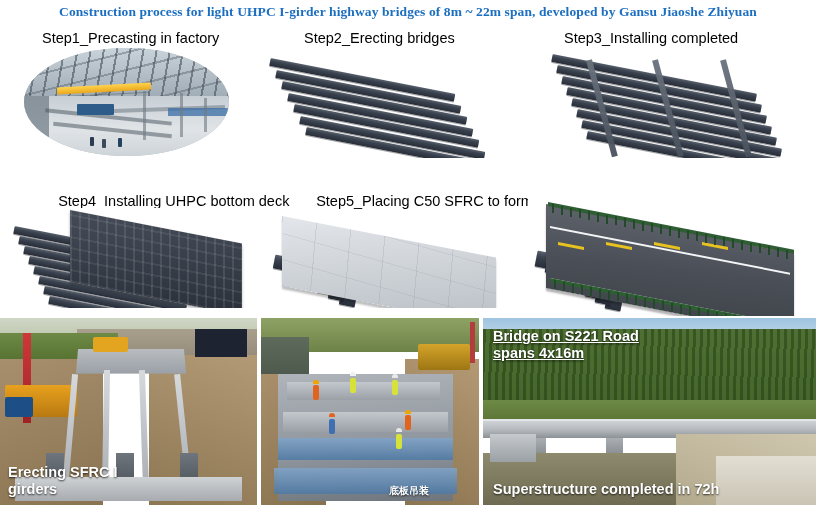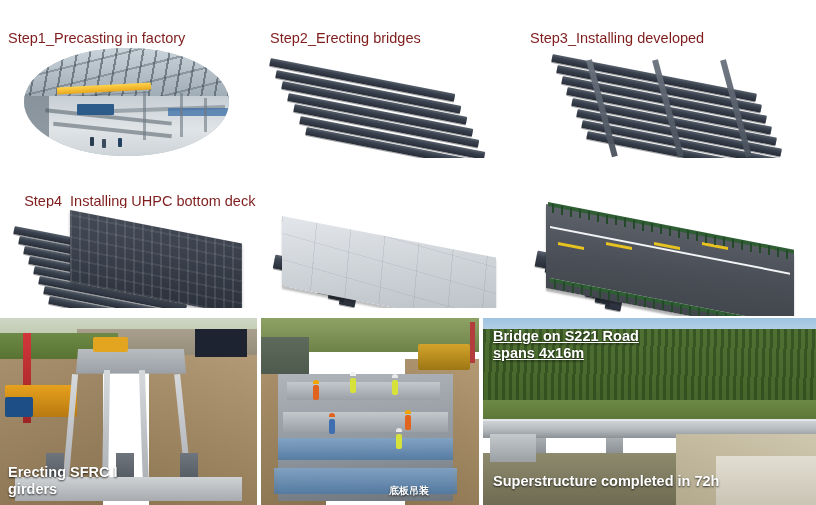--- a/index.html
+++ b/index.html
@@ -27,23 +27,24 @@
     color: #1c6fc0;
     letter-spacing: 0.1px;
     white-space: nowrap;
   }
 
   
   .step-label {
     position: absolute;
     font-family: "Liberation Sans", sans-serif;
     font-size: 14.5px;
-    color: #7f1d1d;
+    color: #000000;
     line-height: 17px;
     white-space: pre;
+    margin-left: 34px;
   }
   .step-label .l2 { display: block; padding-left: 30px; }
 
   
   .fig { position: absolute; overflow: hidden; }
 
   
   #fig1 {
     left: 24px; top: 48px; width: 205px; height: 108px;
     border-radius: 50%;
@@ -235,24 +236,25 @@
   #photo3 .ramp  { position:absolute; right:0; bottom:0; width:30%; height:26%;
                    background: linear-gradient(#e2ded2,#c9c4b4); }
   #photo3 .abut3 { position:absolute; left:2%; top:62%; width:14%; height:15%;
                    background: linear-gradient(#c5c9cc,#9aa0a4); }
 </style>
 </head>
 <body>
 
 <div id="page">
 
+  <div class="title">Construction process for light UHPC I-girder highway bridges of 8m ~ 22m span, developed by Gansu Jiaoshe Zhiyuan</div>
 
   <div class="step-label" style="left:8px; top:30px;">Step1_Precasting in factory</div>
   <div class="step-label" style="left:270px; top:30px;">Step2_Erecting bridges</div>
-  <div class="step-label" style="left:530px; top:30px;">Step3_Installing developed</div>
+  <div class="step-label" style="left:530px; top:30px;">Step3_Installing completed</div>
 
   <div class="fig" id="fig1">
     <div class="roof"></div>
     <div class="crane"></div>
     <div class="hall"></div>
     <div class="bay b1"></div>
     <div class="bay b2"></div>
     <div class="bay b3"></div>
     <div class="mach"></div>
     <div class="side"></div>
@@ -290,20 +292,21 @@
         <div class="girder-top" style="left: 118px; top: 14px; width: 6px; height: 100px; transform: rotate(-15deg); transform-origin: center top; z-index: 200; opacity: 0.95;"></div>
         <div class="girder-top" style="left: 186px; top: 14px; width: 6px; height: 100px; transform: rotate(-15deg); transform-origin: center top; z-index: 200; opacity: 0.95;"></div>
       </div>
   </div>
 
   <div class="step-label" style="left:8px; top:176px;">
     <span>Step4_Installing UHPC bottom deck</span>
     <span class="l2">slabs</span>
   </div>
   <div class="step-label" style="left:266px; top:176px;">
+    <span>Step5_Placing C50 SFRC to form</span>
     <span class="l2">composite deck</span>
   </div>
 
   <div class="fig" id="fig4">
     <div class="scene" id="scene4">
         <div class="girder" style="left: 4px; top: 18px; width: 150px; height: 8px; transform: rotate(11deg); transform-origin: left center; z-index: 100;"></div>
         <div class="girder" style="left: 9px; top: 28px; width: 150px; height: 8px; transform: rotate(11deg); transform-origin: left center; z-index: 99;"></div>
         <div class="girder" style="left: 14px; top: 38px; width: 150px; height: 8px; transform: rotate(11deg); transform-origin: left center; z-index: 98;"></div>
         <div class="girder" style="left: 19px; top: 48px; width: 150px; height: 8px; transform: rotate(11deg); transform-origin: left center; z-index: 97;"></div>
         <div class="girder" style="left: 24px; top: 58px; width: 150px; height: 8px; transform: rotate(11deg); transform-origin: left center; z-index: 96;"></div>
@@ -457,16 +460,16 @@
     <div class="deck3"></div>
     <div class="pier3" style="left:14%;"></div>
     <div class="pier3" style="left:37%;"></div>
     <div class="pier3" style="left:60%;"></div>
     <div class="river"></div>
     <div class="bank"></div>
     <div class="ramp"></div>
     <div class="abut3"></div>
     <div class="caption" style="left:10px; top:10px;text-decoration:underline;">Bridge on S221 Road
 spans 4x16m</div>
-    <div class="caption" style="left:10px; bottom:16px;">Superstructure completed in 72h</div>
+    <div class="caption" style="left:10px; bottom:8px;">Superstructure completed in 72h</div>
   </div>
 
 </div>
 
 </body></html>

